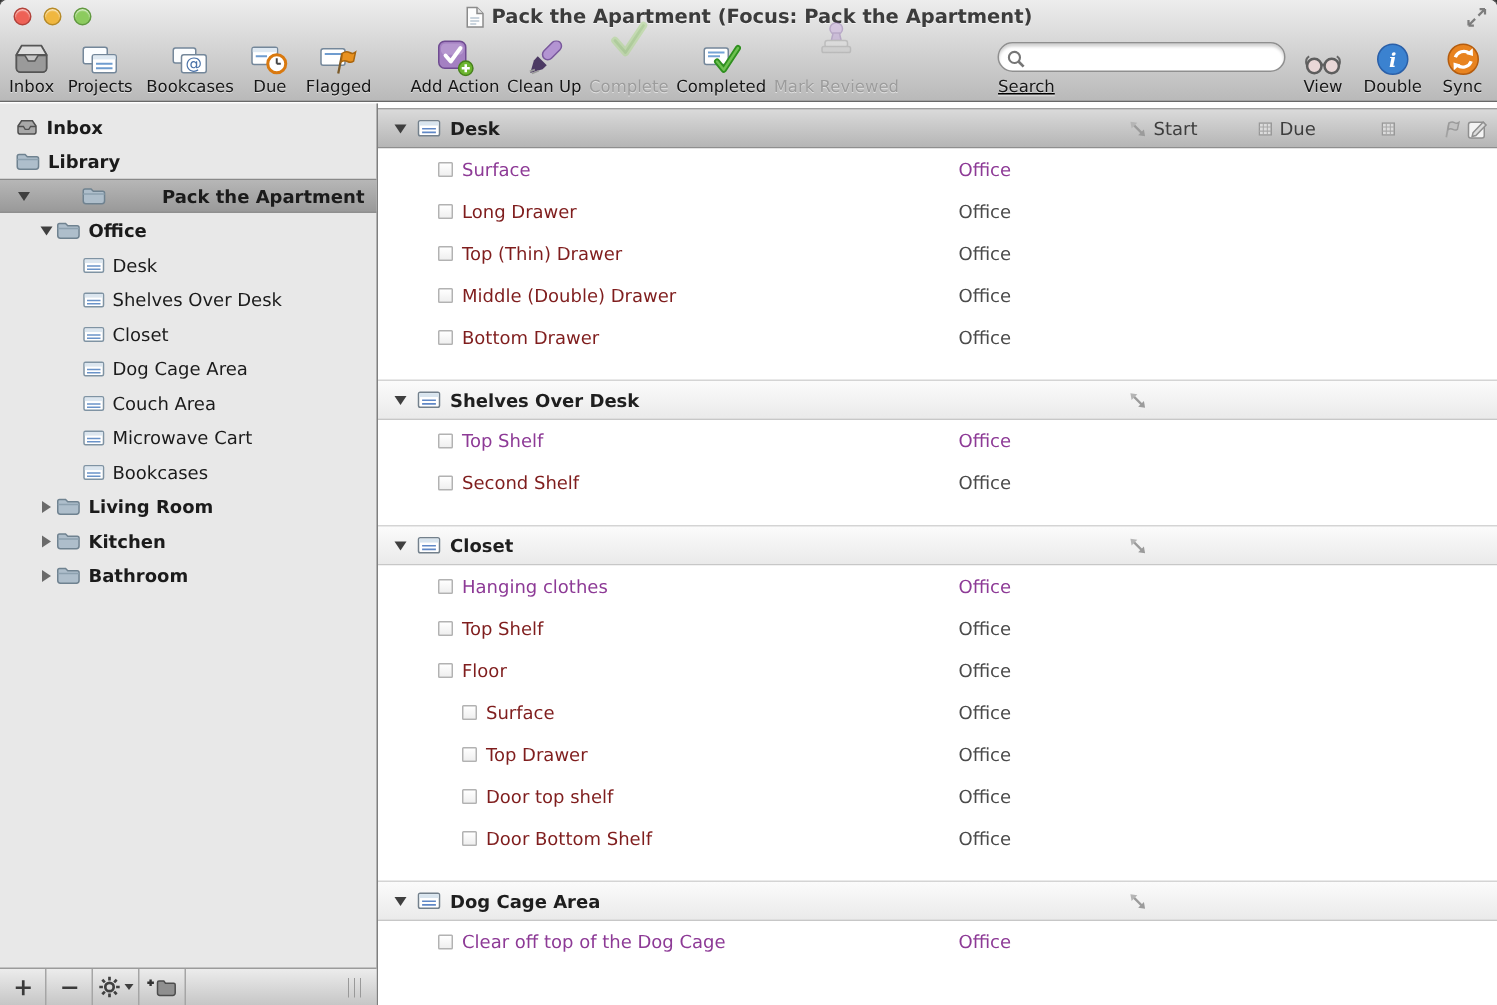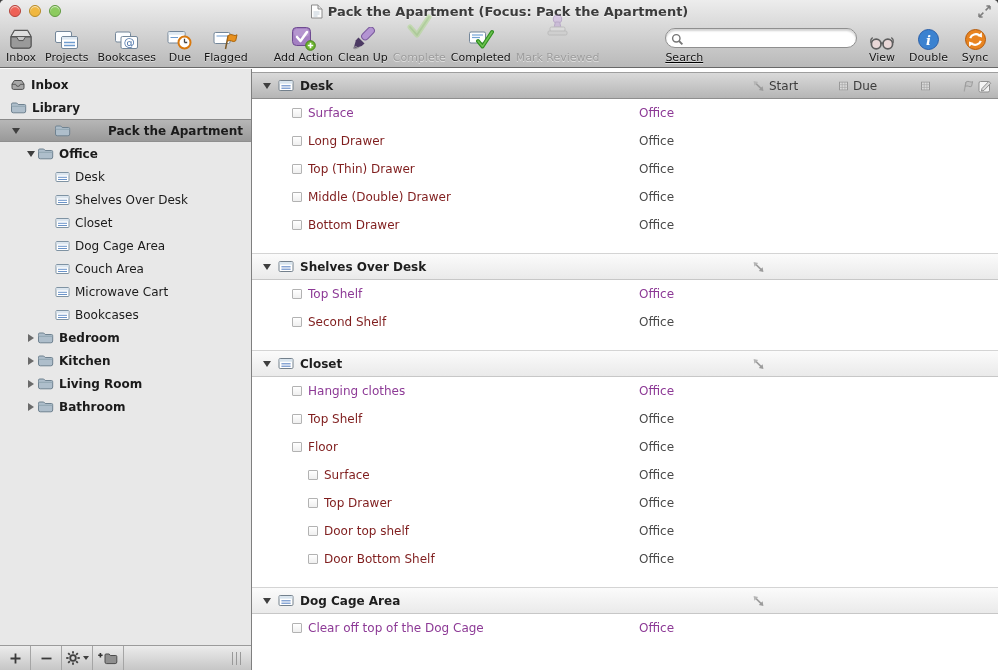--- a/index.html
+++ b/index.html
@@ -414,41 +414,31 @@
             <span class="sb-label">Bookcases</span>
           </div>
           <div class="sb-row ind-1 sb-bold">
             <span class="tri tri-closed"></span>
             <span class="sb-icon" style="line-height: 0;">
               <svg width="17" height="13" viewBox="0 0 17 13">
                 <path d="M1.5 4.5 V3.2 a1.2 1.2 0 0 1 1.2-1.2 h4 L8.2 3.5 h6.3 a1.2 1.2 0 0 1 1.2 1.2 V10 a1.8 1.8 0 0 1-1.8 1.8 H3.3 A1.8 1.8 0 0 1 1.5 10 z" fill="#aebecb" stroke="#6f8290"></path>
                 <path d="M1.5 5.3 h14.2" stroke="#8da1af" stroke-width=".9"></path>
               </svg>
             </span>
-            <span class="sb-label">Bedroom</span>
+            <span class="sb-label">Living Room</span>
           </div>
           <div class="sb-row ind-1 sb-bold">
             <span class="tri tri-closed"></span>
             <span class="sb-icon" style="line-height: 0;">
               <svg width="17" height="13" viewBox="0 0 17 13">
                 <path d="M1.5 4.5 V3.2 a1.2 1.2 0 0 1 1.2-1.2 h4 L8.2 3.5 h6.3 a1.2 1.2 0 0 1 1.2 1.2 V10 a1.8 1.8 0 0 1-1.8 1.8 H3.3 A1.8 1.8 0 0 1 1.5 10 z" fill="#aebecb" stroke="#6f8290"></path>
                 <path d="M1.5 5.3 h14.2" stroke="#8da1af" stroke-width=".9"></path>
               </svg>
             </span>
             <span class="sb-label">Kitchen</span>
-          </div>
-          <div class="sb-row ind-1 sb-bold">
-            <span class="tri tri-closed"></span>
-            <span class="sb-icon" style="line-height: 0;">
-              <svg width="17" height="13" viewBox="0 0 17 13">
-                <path d="M1.5 4.5 V3.2 a1.2 1.2 0 0 1 1.2-1.2 h4 L8.2 3.5 h6.3 a1.2 1.2 0 0 1 1.2 1.2 V10 a1.8 1.8 0 0 1-1.8 1.8 H3.3 A1.8 1.8 0 0 1 1.5 10 z" fill="#aebecb" stroke="#6f8290"></path>
-                <path d="M1.5 5.3 h14.2" stroke="#8da1af" stroke-width=".9"></path>
-              </svg>
-            </span>
-            <span class="sb-label">Living Room</span>
           </div>
           <div class="sb-row ind-1 sb-bold">
             <span class="tri tri-closed"></span>
             <span class="sb-icon" style="line-height: 0;">
               <svg width="17" height="13" viewBox="0 0 17 13">
                 <path d="M1.5 4.5 V3.2 a1.2 1.2 0 0 1 1.2-1.2 h4 L8.2 3.5 h6.3 a1.2 1.2 0 0 1 1.2 1.2 V10 a1.8 1.8 0 0 1-1.8 1.8 H3.3 A1.8 1.8 0 0 1 1.5 10 z" fill="#aebecb" stroke="#6f8290"></path>
                 <path d="M1.5 5.3 h14.2" stroke="#8da1af" stroke-width=".9"></path>
               </svg>
             </span>
             <span class="sb-label">Bathroom</span>

